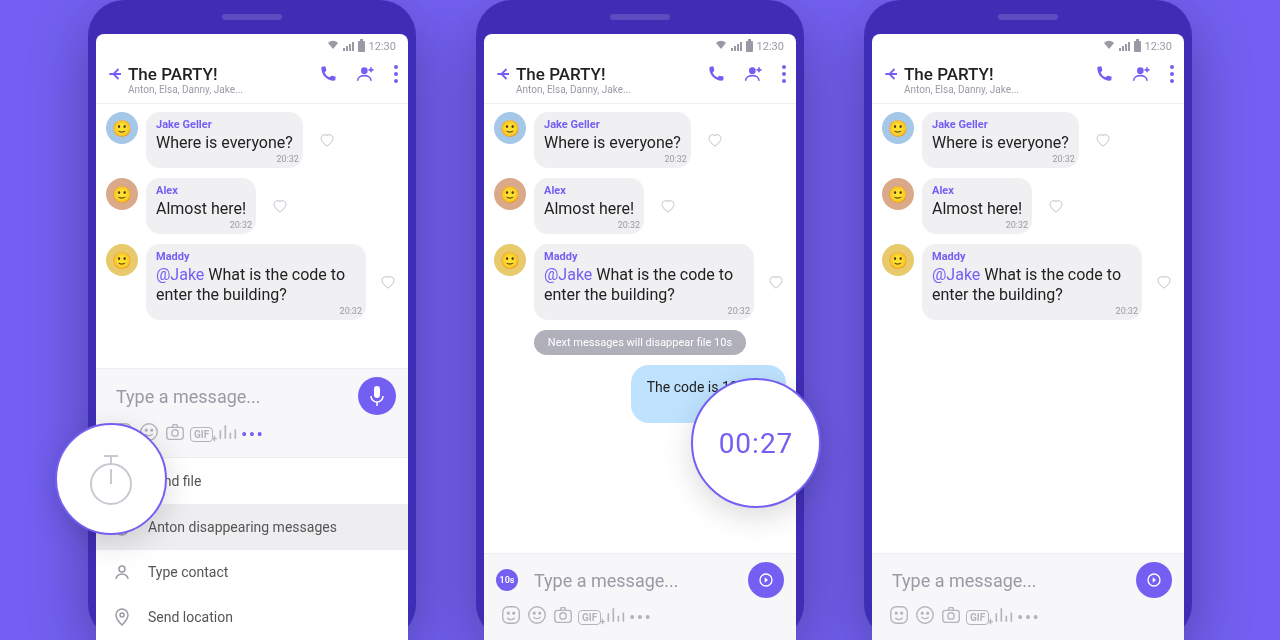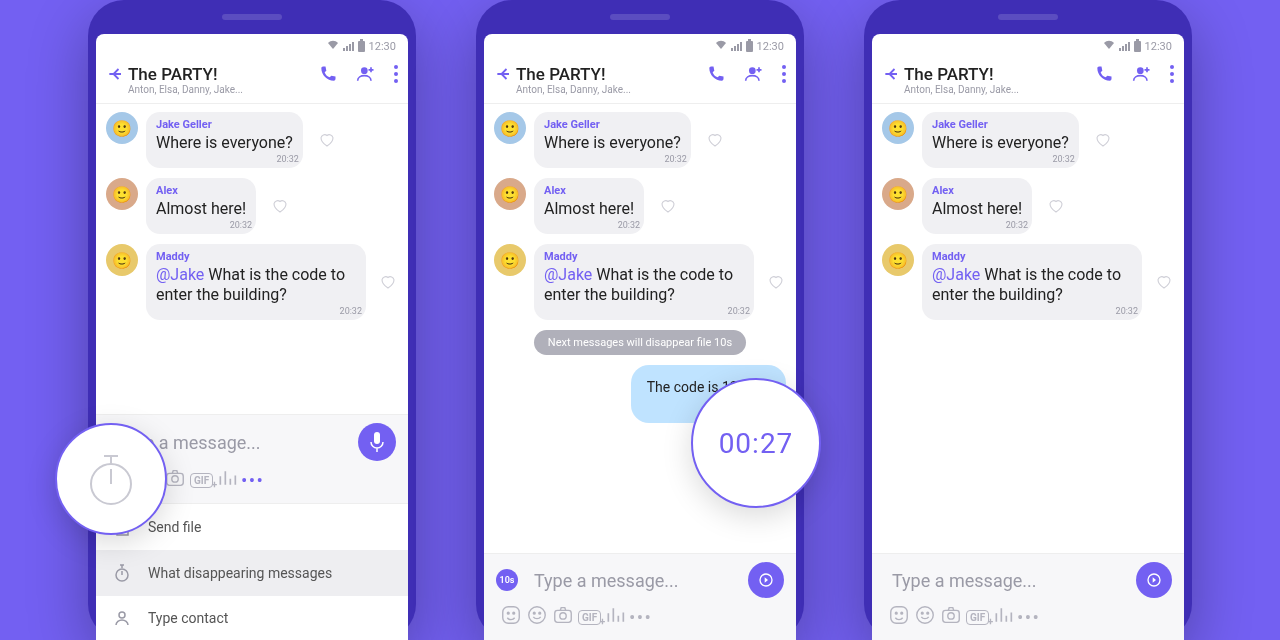--- a/index.html
+++ b/index.html
@@ -302,30 +302,39 @@
             </span>
         <span>Send file</span>
       </div>
       <div class="sheet-row hl">
         <span class="sicon">
               <svg width="16" height="18" viewBox="0 0 16 18" fill="none" stroke="currentColor" stroke-width="1.5">
                 <circle cx="8" cy="11" r="6"></circle>
                 <path d="M8 7v4M6 1h4M8 1v3"></path>
               </svg>
             </span>
-        <span>What disappearing messages</span>
+        <span>Anton disappearing messages</span>
       </div>
       <div class="sheet-row">
         <span class="sicon">
               <svg width="16" height="16" viewBox="0 0 16 16" fill="none" stroke="currentColor" stroke-width="1.5">
                 <circle cx="8" cy="5" r="3"></circle>
                 <path d="M2 15c0-3 3-5 6-5s6 2 6 5"></path>
               </svg>
             </span>
         <span>Type contact</span>
+      </div>
+      <div class="sheet-row">
+        <span class="sicon">
+              <svg width="14" height="18" viewBox="0 0 14 18" fill="none" stroke="currentColor" stroke-width="1.5">
+                <path d="M7 17s6-6 6-10a6 6 0 0 0-12 0c0 4 6 10 6 10z"></path>
+                <circle cx="7" cy="7" r="2"></circle>
+              </svg>
+            </span>
+        <span>Send location</span>
       </div>
     </div>
   </div>
 </div>
 
 <div class="phone">
   <div class="phone-body">
         <div class="speaker"></div>
       </div>
   <div class="screen">

